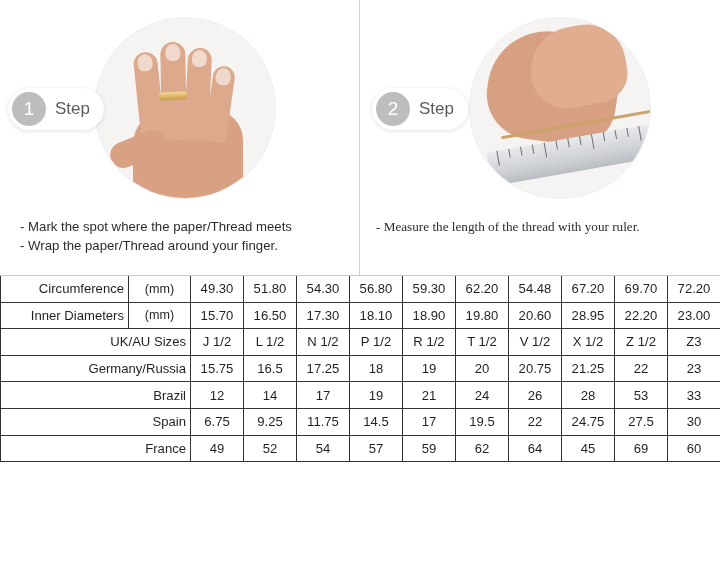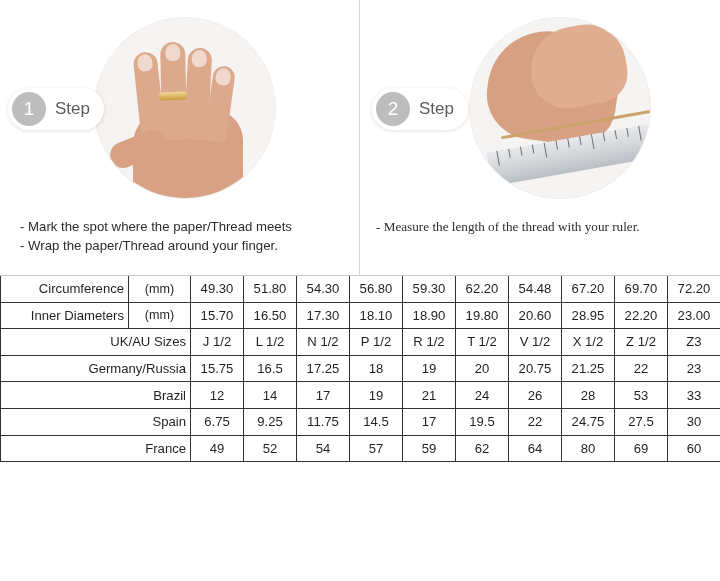--- a/index.html
+++ b/index.html
@@ -395,21 +395,21 @@
 
       <tr>
         <td class="lbl" colspan="2">France</td>
         <td>49</td>
         <td>52</td>
         <td>54</td>
         <td>57</td>
         <td>59</td>
         <td>62</td>
         <td>64</td>
-        <td>80</td>
+        <td>45</td>
         <td>69</td>
         <td>60</td>
       </tr>
 
 
     </tbody>
   </table>
 
 </div>
 

